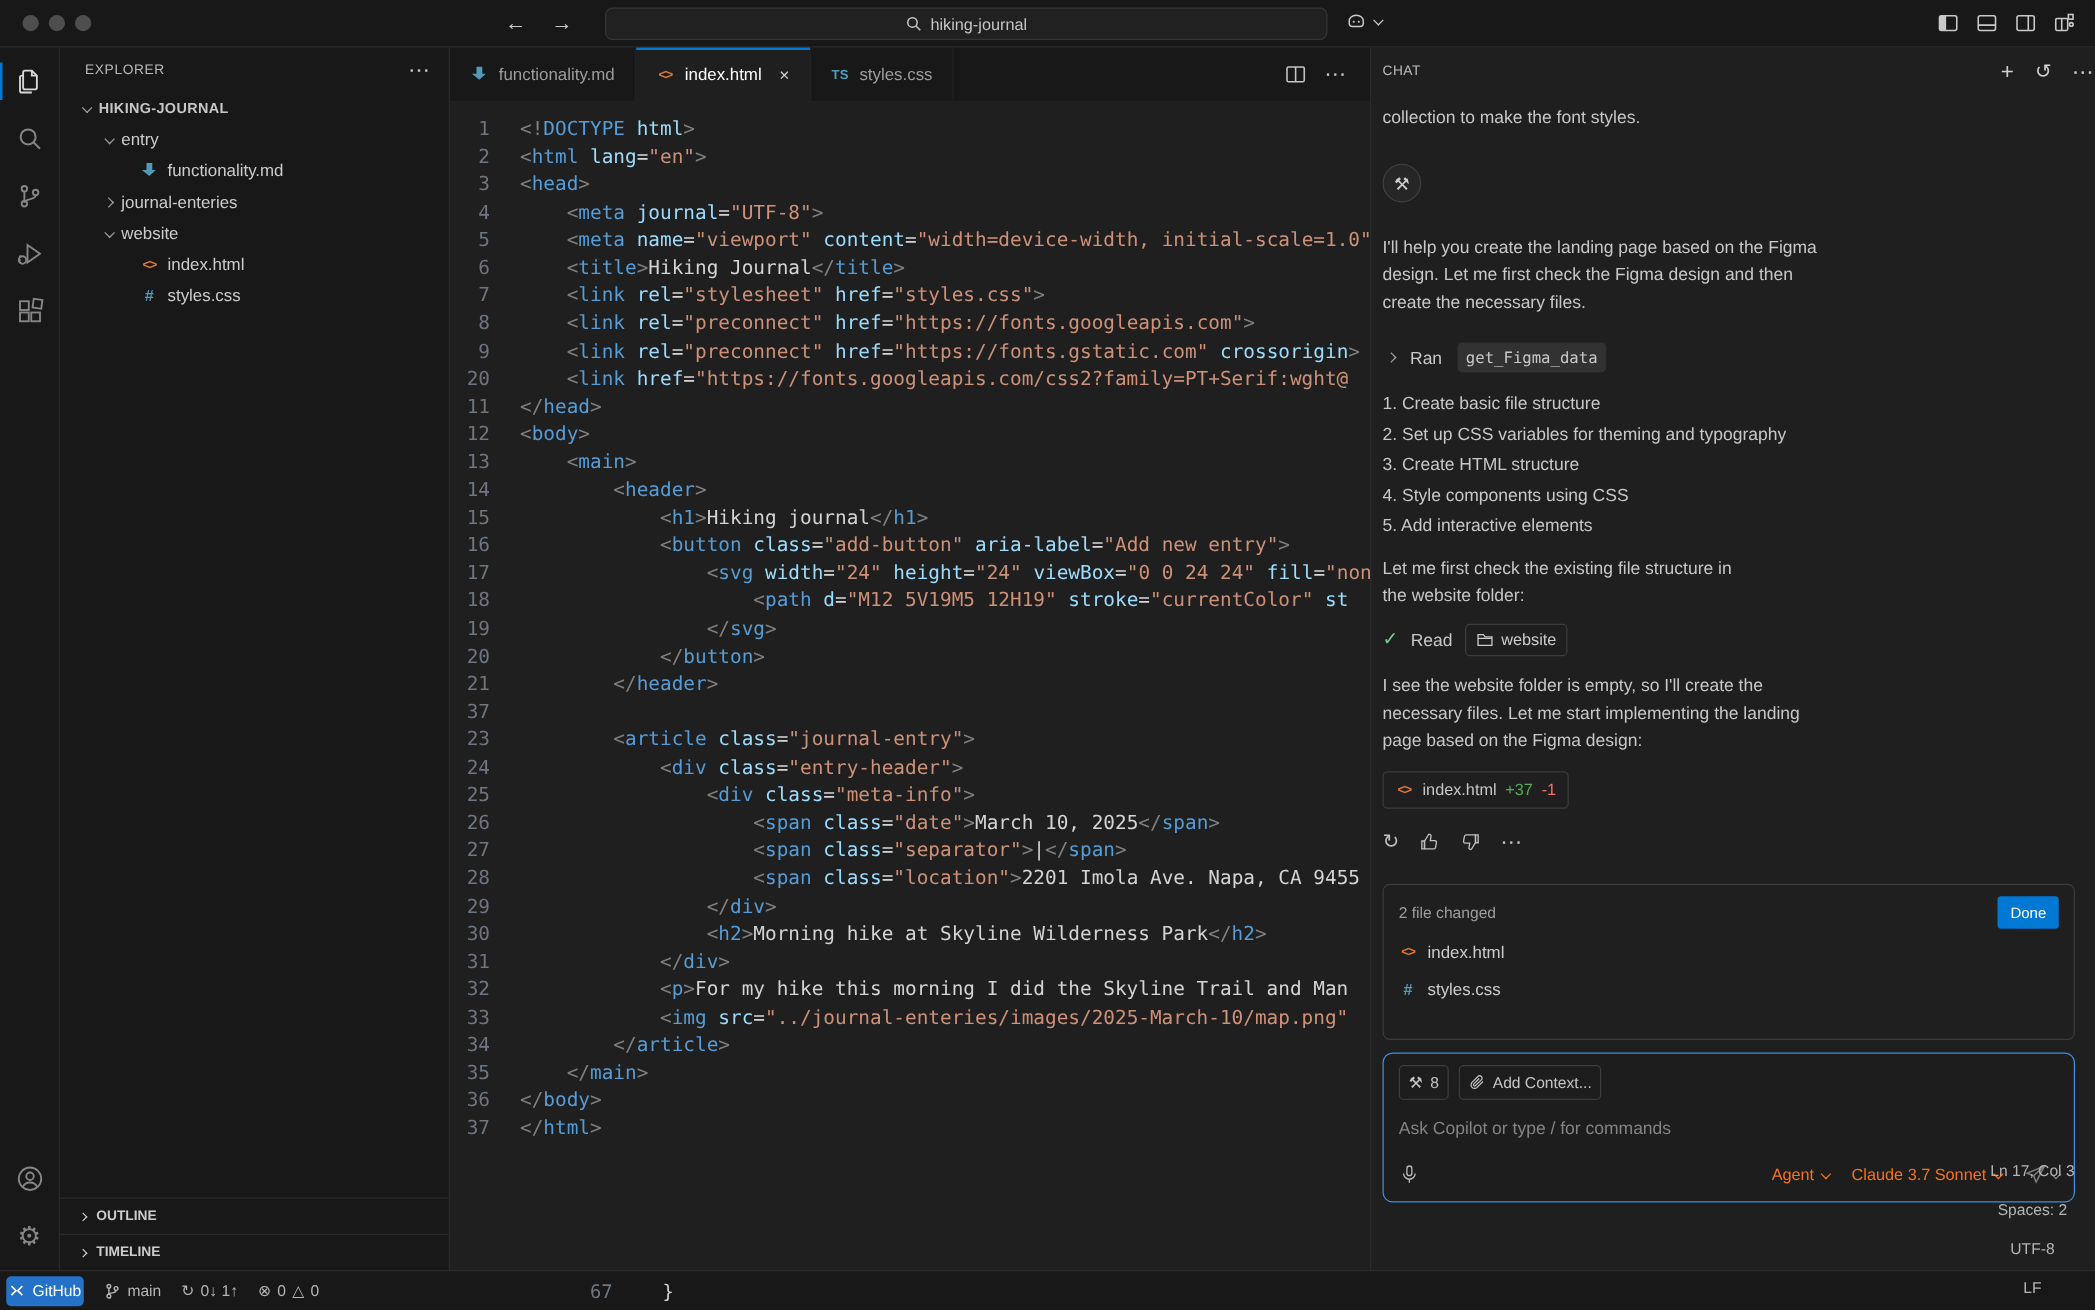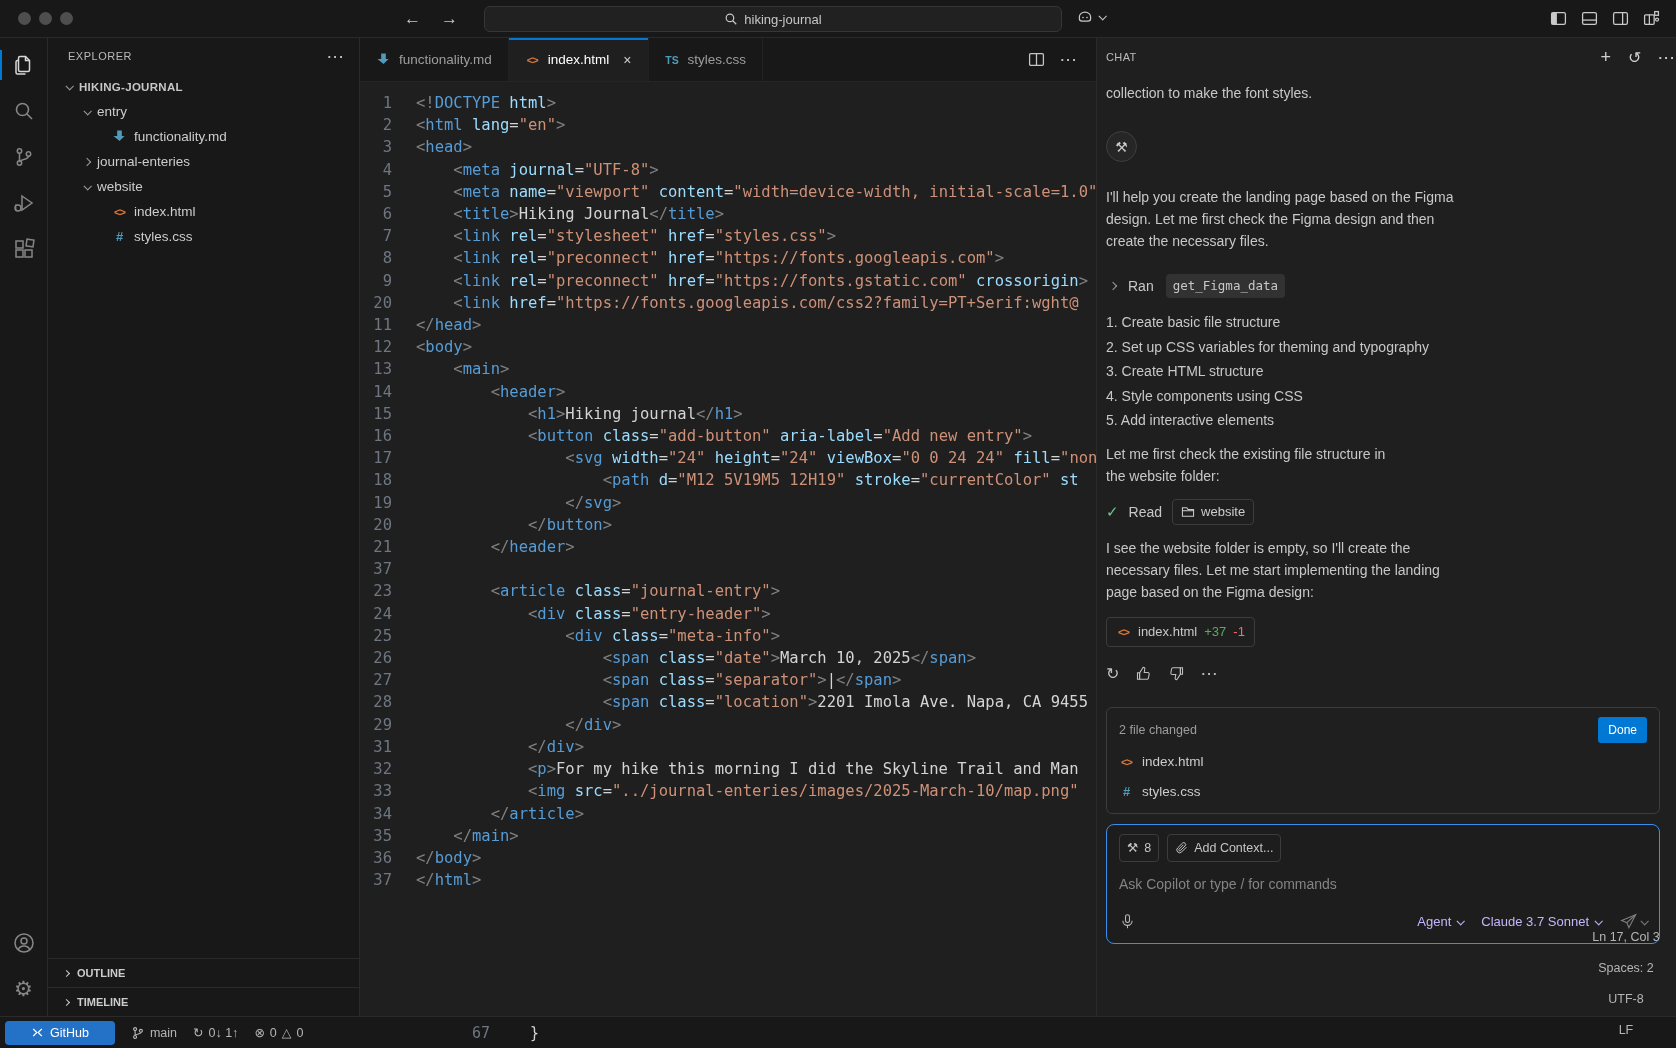--- a/index.html
+++ b/index.html
@@ -96,41 +96,41 @@
   .c-read { margin-top:12px; display:flex; align-items:center; gap:10px; }
   .check-glyph { color:#73c991; font-size:15px; }
   .chip { display:inline-flex; align-items:center; gap:6px; border:1px solid #3c3c3c; border-radius:4px;
     padding:1px 8px; font-size:13px; color:#cccccc; }
   .c-filechip { margin-top:14px; }
   .filechip { display:inline-flex; align-items:center; gap:7px; border:1px solid #3c3c3c; border-radius:4px;
     padding:3px 9px; font-size:13px; }
   .fc-add { color:#57ab5a; } .fc-del { color:#f47067; }
   .c-feedback { margin-top:16px; display:flex; align-items:center; gap:16px; color:#c0c0c0; }
   .retry-glyph { font-size:16px; }
-  .changes-panel { margin-top:22px; margin-right:2px; border:1px solid #3c3c3c; border-radius:6px; padding:9px 12px 10px; }
+  .changes-panel { margin-top:22px; margin-right:2px; border:1px solid #3c3c3c; border-radius:6px; padding:9px 12px 28px; }
   .cp-head { display:flex; align-items:center; }
   .cp-summary { font-size:12.5px; color:#9d9d9d; }
   .done-btn { margin-left:auto; background:#0078d4; color:#ffffff; font-size:12px; padding:2px 10px; border-radius:3px; }
   .cp-file { display:flex; align-items:center; gap:8px; margin-top:8px; font-size:13.5px; color:#cccccc; }
   .input-box { margin:10px 2px 14px 0; border:1px solid #3b8eea; border-radius:8px; background:#1d1d1d; padding:9px 12px 10px; }
   .ib-chips { display:flex; align-items:center; gap:8px; }
   .ib-chip { display:inline-flex; align-items:center; gap:6px; border:1px solid #3c3c3c; border-radius:4px;
     padding:2px 7px; font-size:12.5px; color:#c5c5c5; }
   .ib-placeholder { margin-top:11px; color:#848484; font-size:14px; }
   .ib-bottom { margin-top:16px; display:flex; align-items:center; color:#b9b9b9; }
-  .ib-right { margin-left:auto; display:flex; align-items:center; gap:18px; font-size:13px; color:#c4b5fd; }
+  .ib-right { margin-left:auto; display:flex; align-items:center; gap:18px; font-size:13px; color:#f97316; }
   .ib-sel { display:inline-flex; align-items:center; gap:6px; }
   .send-wrap { display:inline-flex; align-items:center; gap:3px; color:#7e7e7e; }
 
   
   .statusbar { height:32px; flex:none; background:#181818; border-top:1px solid #2a2a2a;
     display:flex; align-items:center; font-size:12.5px; color:#b5b5b5; position:relative; }
   .sb-left { display:flex; align-items:center; gap:16px; }
   .remote-badge { margin-left:5px; background:#2472c8; color:#ffffff; height:24px; border-radius:4px;
-    display:flex; align-items:center; gap:6px; padding:0 26px; font-size:12.5px; }
+    display:flex; align-items:center; gap:6px; padding:0 2px; font-size:12.5px; }
   .sb-item { display:flex; align-items:center; gap:5px; }
   .sb-code { position:absolute; left:472px; font-family:"DejaVu Sans Mono","Liberation Mono",monospace;
     font-size:15px; display:flex; }
   .sb-code .n67 { color:#6e7681; margin-right:40px; }
   .sb-code .b67 { color:#d4d4d4; }
   .sb-right { margin-left:auto; display:flex; align-items:center; gap:17px; padding-right:15px;flex-direction:column; }
   .braces-glyph { font-size:12px; letter-spacing:-1px; }
 </style>
 </head>
 <body>
@@ -353,20 +353,21 @@
             <div class="cl"><span class="ln">20</span><span class="lc"><span class="tok-x">            </span><span class="tok-p">&lt;/</span><span class="tok-t">button</span><span class="tok-p">&gt;</span></span></div>
             <div class="cl"><span class="ln">21</span><span class="lc"><span class="tok-x">        </span><span class="tok-p">&lt;/</span><span class="tok-t">header</span><span class="tok-p">&gt;</span></span></div>
             <div class="cl"><span class="ln">37</span><span class="lc"></span></div>
             <div class="cl"><span class="ln">23</span><span class="lc"><span class="tok-x">        </span><span class="tok-p">&lt;</span><span class="tok-t">article</span><span class="tok-x"> </span><span class="tok-a">class</span><span class="tok-x">=</span><span class="tok-s">"journal-entry"</span><span class="tok-p">&gt;</span></span></div>
             <div class="cl"><span class="ln">24</span><span class="lc"><span class="tok-x">            </span><span class="tok-p">&lt;</span><span class="tok-t">div</span><span class="tok-x"> </span><span class="tok-a">class</span><span class="tok-x">=</span><span class="tok-s">"entry-header"</span><span class="tok-p">&gt;</span></span></div>
             <div class="cl"><span class="ln">25</span><span class="lc"><span class="tok-x">                </span><span class="tok-p">&lt;</span><span class="tok-t">div</span><span class="tok-x"> </span><span class="tok-a">class</span><span class="tok-x">=</span><span class="tok-s">"meta-info"</span><span class="tok-p">&gt;</span></span></div>
             <div class="cl"><span class="ln">26</span><span class="lc"><span class="tok-x">                    </span><span class="tok-p">&lt;</span><span class="tok-t">span</span><span class="tok-x"> </span><span class="tok-a">class</span><span class="tok-x">=</span><span class="tok-s">"date"</span><span class="tok-p">&gt;</span><span class="tok-x">March 10, 2025</span><span class="tok-p">&lt;/</span><span class="tok-t">span</span><span class="tok-p">&gt;</span></span></div>
             <div class="cl"><span class="ln">27</span><span class="lc"><span class="tok-x">                    </span><span class="tok-p">&lt;</span><span class="tok-t">span</span><span class="tok-x"> </span><span class="tok-a">class</span><span class="tok-x">=</span><span class="tok-s">"separator"</span><span class="tok-p">&gt;</span><span class="tok-x">|</span><span class="tok-p">&lt;/</span><span class="tok-t">span</span><span class="tok-p">&gt;</span></span></div>
             <div class="cl"><span class="ln">28</span><span class="lc"><span class="tok-x">                    </span><span class="tok-p">&lt;</span><span class="tok-t">span</span><span class="tok-x"> </span><span class="tok-a">class</span><span class="tok-x">=</span><span class="tok-s">"location"</span><span class="tok-p">&gt;</span><span class="tok-x">2201 Imola Ave. Napa, CA 9455</span></span></div>
             <div class="cl"><span class="ln">29</span><span class="lc"><span class="tok-x">                </span><span class="tok-p">&lt;/</span><span class="tok-t">div</span><span class="tok-p">&gt;</span></span></div>
+            <div class="cl"><span class="ln">30</span><span class="lc"><span class="tok-x">                </span><span class="tok-p">&lt;</span><span class="tok-t">h2</span><span class="tok-p">&gt;</span><span class="tok-x">Morning hike at Skyline Wilderness Park</span><span class="tok-p">&lt;/</span><span class="tok-t">h2</span><span class="tok-p">&gt;</span></span></div>
             <div class="cl"><span class="ln">31</span><span class="lc"><span class="tok-x">            </span><span class="tok-p">&lt;/</span><span class="tok-t">div</span><span class="tok-p">&gt;</span></span></div>
             <div class="cl"><span class="ln">32</span><span class="lc"><span class="tok-x">            </span><span class="tok-p">&lt;</span><span class="tok-t">p</span><span class="tok-p">&gt;</span><span class="tok-x">For my hike this morning I did the Skyline Trail and Man</span></span></div>
             <div class="cl"><span class="ln">33</span><span class="lc"><span class="tok-x">            </span><span class="tok-p">&lt;</span><span class="tok-t">img</span><span class="tok-x"> </span><span class="tok-a">src</span><span class="tok-x">=</span><span class="tok-s">"../journal-enteries/images/2025-March-10/map.png"</span></span></div>
             <div class="cl"><span class="ln">34</span><span class="lc"><span class="tok-x">        </span><span class="tok-p">&lt;/</span><span class="tok-t">article</span><span class="tok-p">&gt;</span></span></div>
             <div class="cl"><span class="ln">35</span><span class="lc"><span class="tok-x">    </span><span class="tok-p">&lt;/</span><span class="tok-t">main</span><span class="tok-p">&gt;</span></span></div>
             <div class="cl"><span class="ln">36</span><span class="lc"><span class="tok-p">&lt;/</span><span class="tok-t">body</span><span class="tok-p">&gt;</span></span></div>
             <div class="cl"><span class="ln">37</span><span class="lc"><span class="tok-p">&lt;/</span><span class="tok-t">html</span><span class="tok-p">&gt;</span></span></div>
           </div>
       </div>
     </div>

